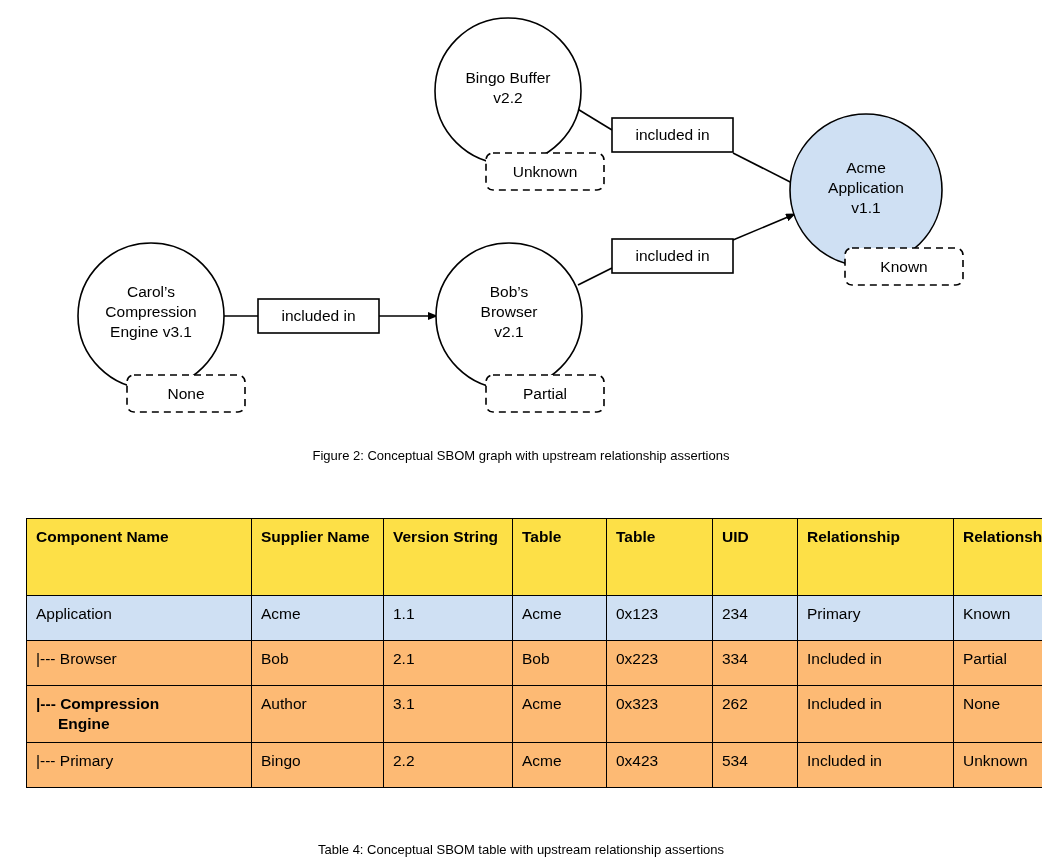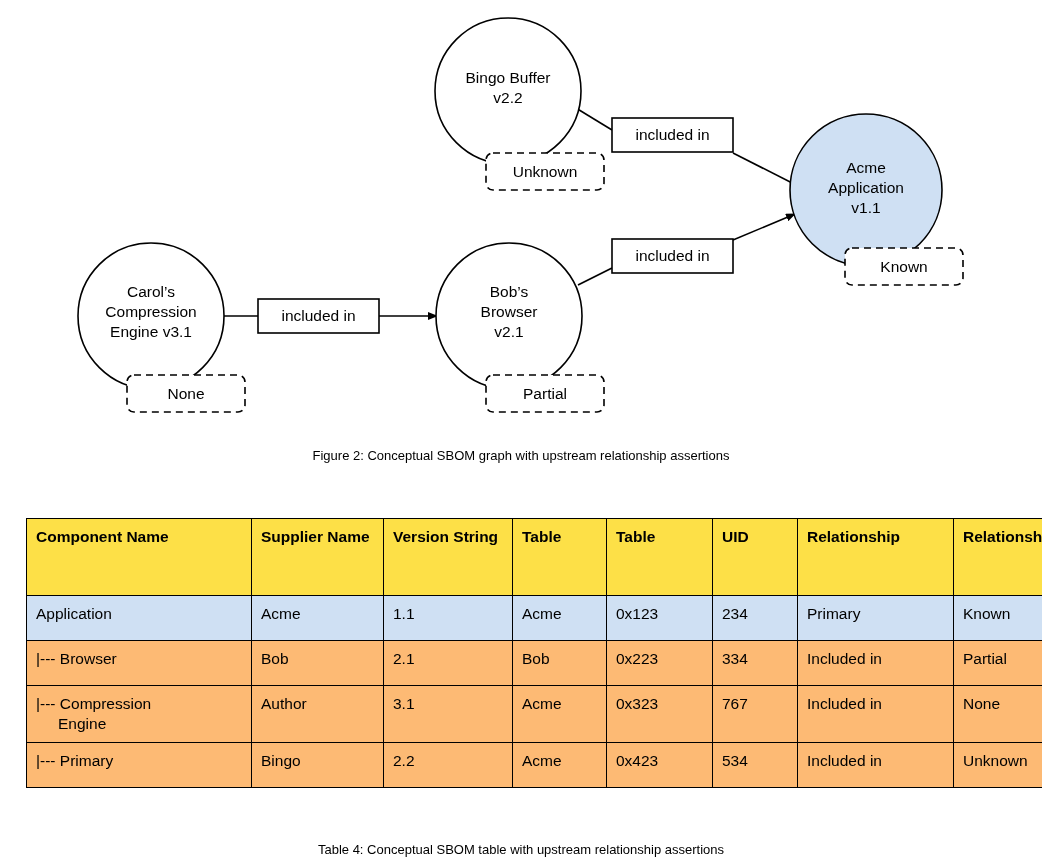--- a/index.html
+++ b/index.html
@@ -113,21 +113,21 @@
     vertical-align: top;
   }
   table.sbom tbody tr.row-primary td {
     background: #cfe0f3;
   }
   table.sbom tbody td {
     background: #fdba74;
     height: 28px;
   }
   td.indent-1 { padding-left: 9px; }
-  td.indent-2 { padding-left: 36px; }
+  td.indent-2 { padding-left: 36px; font-weight: bold; }
   .cell-wrap2 { display: block; }
   .cell-wrap2 .l2 { display: block; padding-left: 22px; }
 </style>
 </head>
 <body>
 
 <div id="figure-area">
   <svg width="1042" height="430" viewBox="0 0 1042 430" xmlns="http://www.w3.org/2000/svg">
     <defs>
       <marker id="arrow" markerWidth="10" markerHeight="8" refX="9" refY="4" orient="auto" markerUnits="userSpaceOnUse">
@@ -234,21 +234,21 @@
         <td class="indent-2">
           <span class="cell-wrap2">
             <span>|--- Compression</span>
             <span class="l2">Engine</span>
           </span>
         </td>
         <td>Author</td>
         <td>3.1</td>
         <td>Acme</td>
         <td>0x323</td>
-        <td>767</td>
+        <td>262</td>
         <td>Included in</td>
         <td>None</td>
       </tr>
       <tr>
         <td class="indent-1">|--- Primary</td>
         <td>Bingo</td>
         <td>2.2</td>
         <td>Acme</td>
         <td>0x423</td>
         <td>534</td>

